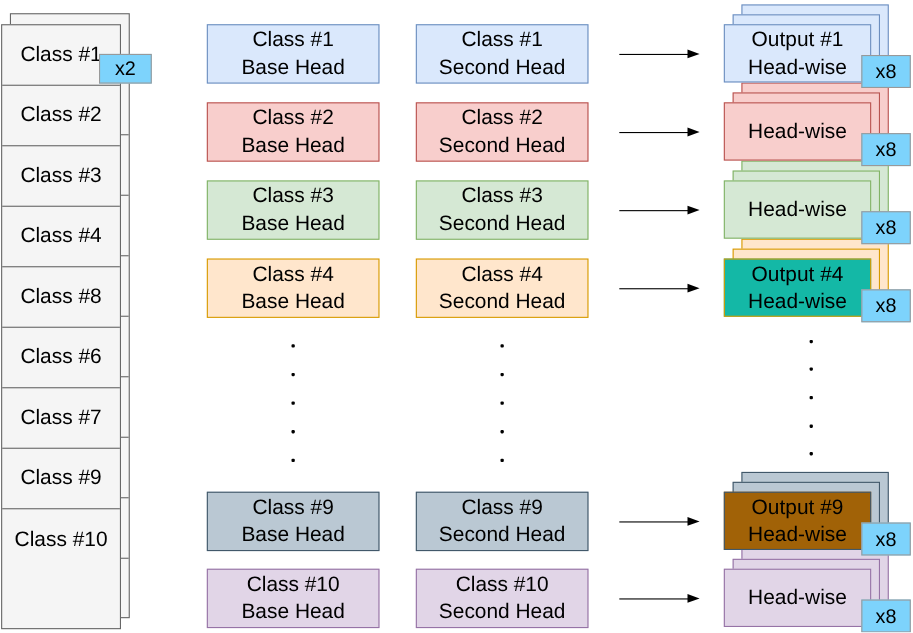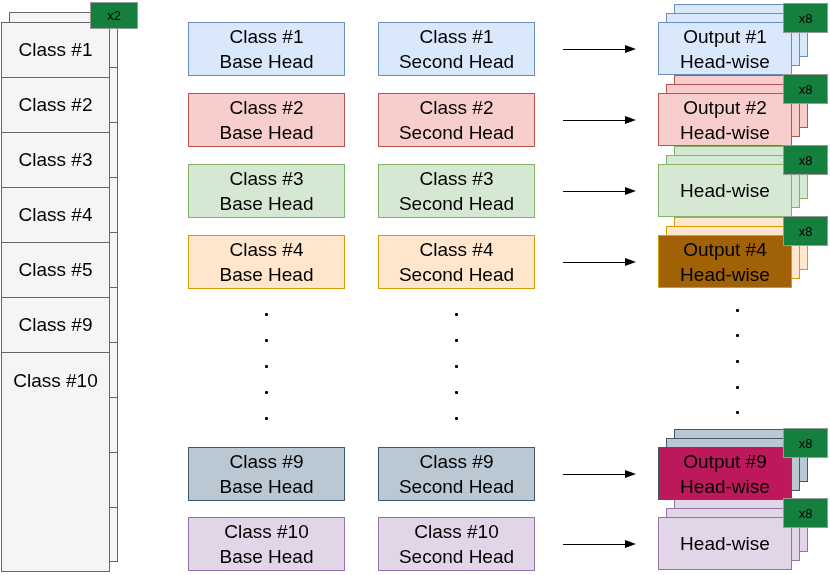--- a/index.html
+++ b/index.html
@@ -6,23 +6,23 @@
   .canvas{
     position:relative;width:830px;height:575px;background:#ffffff;
     font-family:"Liberation Sans",sans-serif;color:#000;overflow:hidden;
   }
   
   .list{position:absolute;width:109px;height:550px;background:#f5f5f5;
     border:1px solid #666666;box-sizing:border-box;}
   .list .cell{height:55px;border-bottom:1px solid #666666;box-sizing:border-box;
     display:flex;align-items:center;justify-content:center;font-size:19px;}
   .list .cell:last-child{border-bottom:none;}
-  .badge{position:absolute;background:#15803d;border:1px solid #999999;
+  .badge{position:absolute;background:#7dd3fc;border:1px solid #999999;
     box-sizing:border-box;display:flex;align-items:center;justify-content:center;
-    font-size:13px;z-index:30;}
+    font-size:18px;z-index:30;margin-top:47px;}
   
   .hbox{position:absolute;width:157px;height:54px;box-sizing:border-box;
     border:1px solid;display:flex;flex-direction:column;align-items:center;
     justify-content:center;font-size:19px;line-height:25px;text-align:center;z-index:10;}
   
   .olayer{position:absolute;width:134px;height:53px;box-sizing:border-box;
     border:1px solid;z-index:5;}
   .obox{position:absolute;width:134px;height:53px;box-sizing:border-box;
     border:1px solid;display:flex;flex-direction:column;align-items:center;
     justify-content:center;font-size:19px;line-height:25px;text-align:left;z-index:10;}
@@ -51,21 +51,23 @@
     <div class="cell"></div>
     <div class="cell"></div>
     <div class="cell"></div>
   </div>
 
   <div class="list" style="left:1px;top:22px;z-index:6;">
     <div class="cell">Class #1</div>
     <div class="cell">Class #2</div>
     <div class="cell">Class #3</div>
     <div class="cell">Class #4</div>
-    <div class="cell">Class #5</div>
+    <div class="cell">Class #8</div>
+    <div class="cell">Class #6</div>
+    <div class="cell">Class #7</div>
     <div class="cell">Class #9</div>
     <div class="cell">Class #10</div>
   </div>
   <div class="badge" style="left:90px;top:2px;width:48px;height:27px;">x2</div>
 
   <div class="hbox" style="left: 188px; top: 22px; background-color: rgb(218, 232, 252); border-color: rgb(108, 142, 191);">
     <span>Class #1</span>
     <span>Base Head</span>
   </div>
   <div class="hbox" style="left: 378px; top: 22px; background-color: rgb(218, 232, 252); border-color: rgb(108, 142, 191);">
@@ -92,21 +94,20 @@
     <span>Class #2</span>
     <span>Second Head</span>
   </div>
   <div class="arrow" style="left:563px;top:116px;">
       <div class="arrow-line"></div>
       <div class="arrow-head"></div>
     </div>
   <div class="olayer" style="left: 674px; top: 75px; background-color: rgb(248, 206, 204); border-color: rgb(184, 84, 80);"></div>
   <div class="olayer" style="left: 666px; top: 84px; background-color: rgb(248, 206, 204); border-color: rgb(184, 84, 80);"></div>
   <div class="obox" style="left: 658px; top: 93px; background-color: rgb(248, 206, 204); border-color: rgb(184, 84, 80);">
-    <span>Output #2</span>
     <span>Head-wise</span>
   </div>
   <div class="badge" style="left:783px;top:74px;width:45px;height:30px;">x8</div>
 
   <div class="hbox" style="left: 188px; top: 164px; background-color: rgb(213, 232, 212); border-color: rgb(130, 179, 102);">
     <span>Class #3</span>
     <span>Base Head</span>
   </div>
   <div class="hbox" style="left: 378px; top: 164px; background-color: rgb(213, 232, 212); border-color: rgb(130, 179, 102);">
     <span>Class #3</span>
@@ -130,21 +131,21 @@
   <div class="hbox" style="left: 378px; top: 235px; background-color: rgb(255, 230, 204); border-color: rgb(215, 155, 0);">
     <span>Class #4</span>
     <span>Second Head</span>
   </div>
   <div class="arrow" style="left:563px;top:258px;">
       <div class="arrow-line"></div>
       <div class="arrow-head"></div>
     </div>
   <div class="olayer" style="left: 674px; top: 217px; background-color: rgb(255, 230, 204); border-color: rgb(215, 155, 0);"></div>
   <div class="olayer" style="left: 666px; top: 226px; background-color: rgb(255, 230, 204); border-color: rgb(215, 155, 0);"></div>
-  <div class="obox" style="left: 658px; top: 235px; background-color: #a16207; border-color: rgb(215, 155, 0);">
+  <div class="obox" style="left: 658px; top: 235px; background-color: #14b8a6; border-color: rgb(215, 155, 0);">
     <span>Output #4</span>
     <span>Head-wise</span>
   </div>
   <div class="badge" style="left:783px;top:216px;width:45px;height:30px;">x8</div>
 
   <div class="dot" style="left:265px;top:313px;"></div>
   <div class="dot" style="left:265px;top:339px;"></div>
   <div class="dot" style="left:265px;top:365px;"></div>
   <div class="dot" style="left:265px;top:391px;"></div>
   <div class="dot" style="left:265px;top:417px;"></div>
@@ -166,21 +167,21 @@
   <div class="hbox" style="left: 378px; top: 447px; background-color: rgb(186, 200, 211); border-color: rgb(65, 88, 106);">
     <span>Class #9</span>
     <span>Second Head</span>
   </div>
   <div class="arrow" style="left:563px;top:470px;">
       <div class="arrow-line"></div>
       <div class="arrow-head"></div>
     </div>
   <div class="olayer" style="left: 674px; top: 429px; background-color: rgb(186, 200, 211); border-color: rgb(65, 88, 106);"></div>
   <div class="olayer" style="left: 666px; top: 438px; background-color: rgb(186, 200, 211); border-color: rgb(65, 88, 106);"></div>
-  <div class="obox" style="left: 658px; top: 447px; background-color: #be185d; border-color: rgb(65, 88, 106);">
+  <div class="obox" style="left: 658px; top: 447px; background-color: #a16207; border-color: rgb(65, 88, 106);">
     <span>Output #9</span>
     <span>Head-wise</span>
   </div>
   <div class="badge" style="left:783px;top:428px;width:45px;height:30px;">x8</div>
 
   <div class="hbox" style="left: 188px; top: 517px; background-color: rgb(225, 213, 231); border-color: rgb(150, 115, 166);">
     <span>Class #10</span>
     <span>Base Head</span>
   </div>
   <div class="hbox" style="left: 378px; top: 517px; background-color: rgb(225, 213, 231); border-color: rgb(150, 115, 166);">

